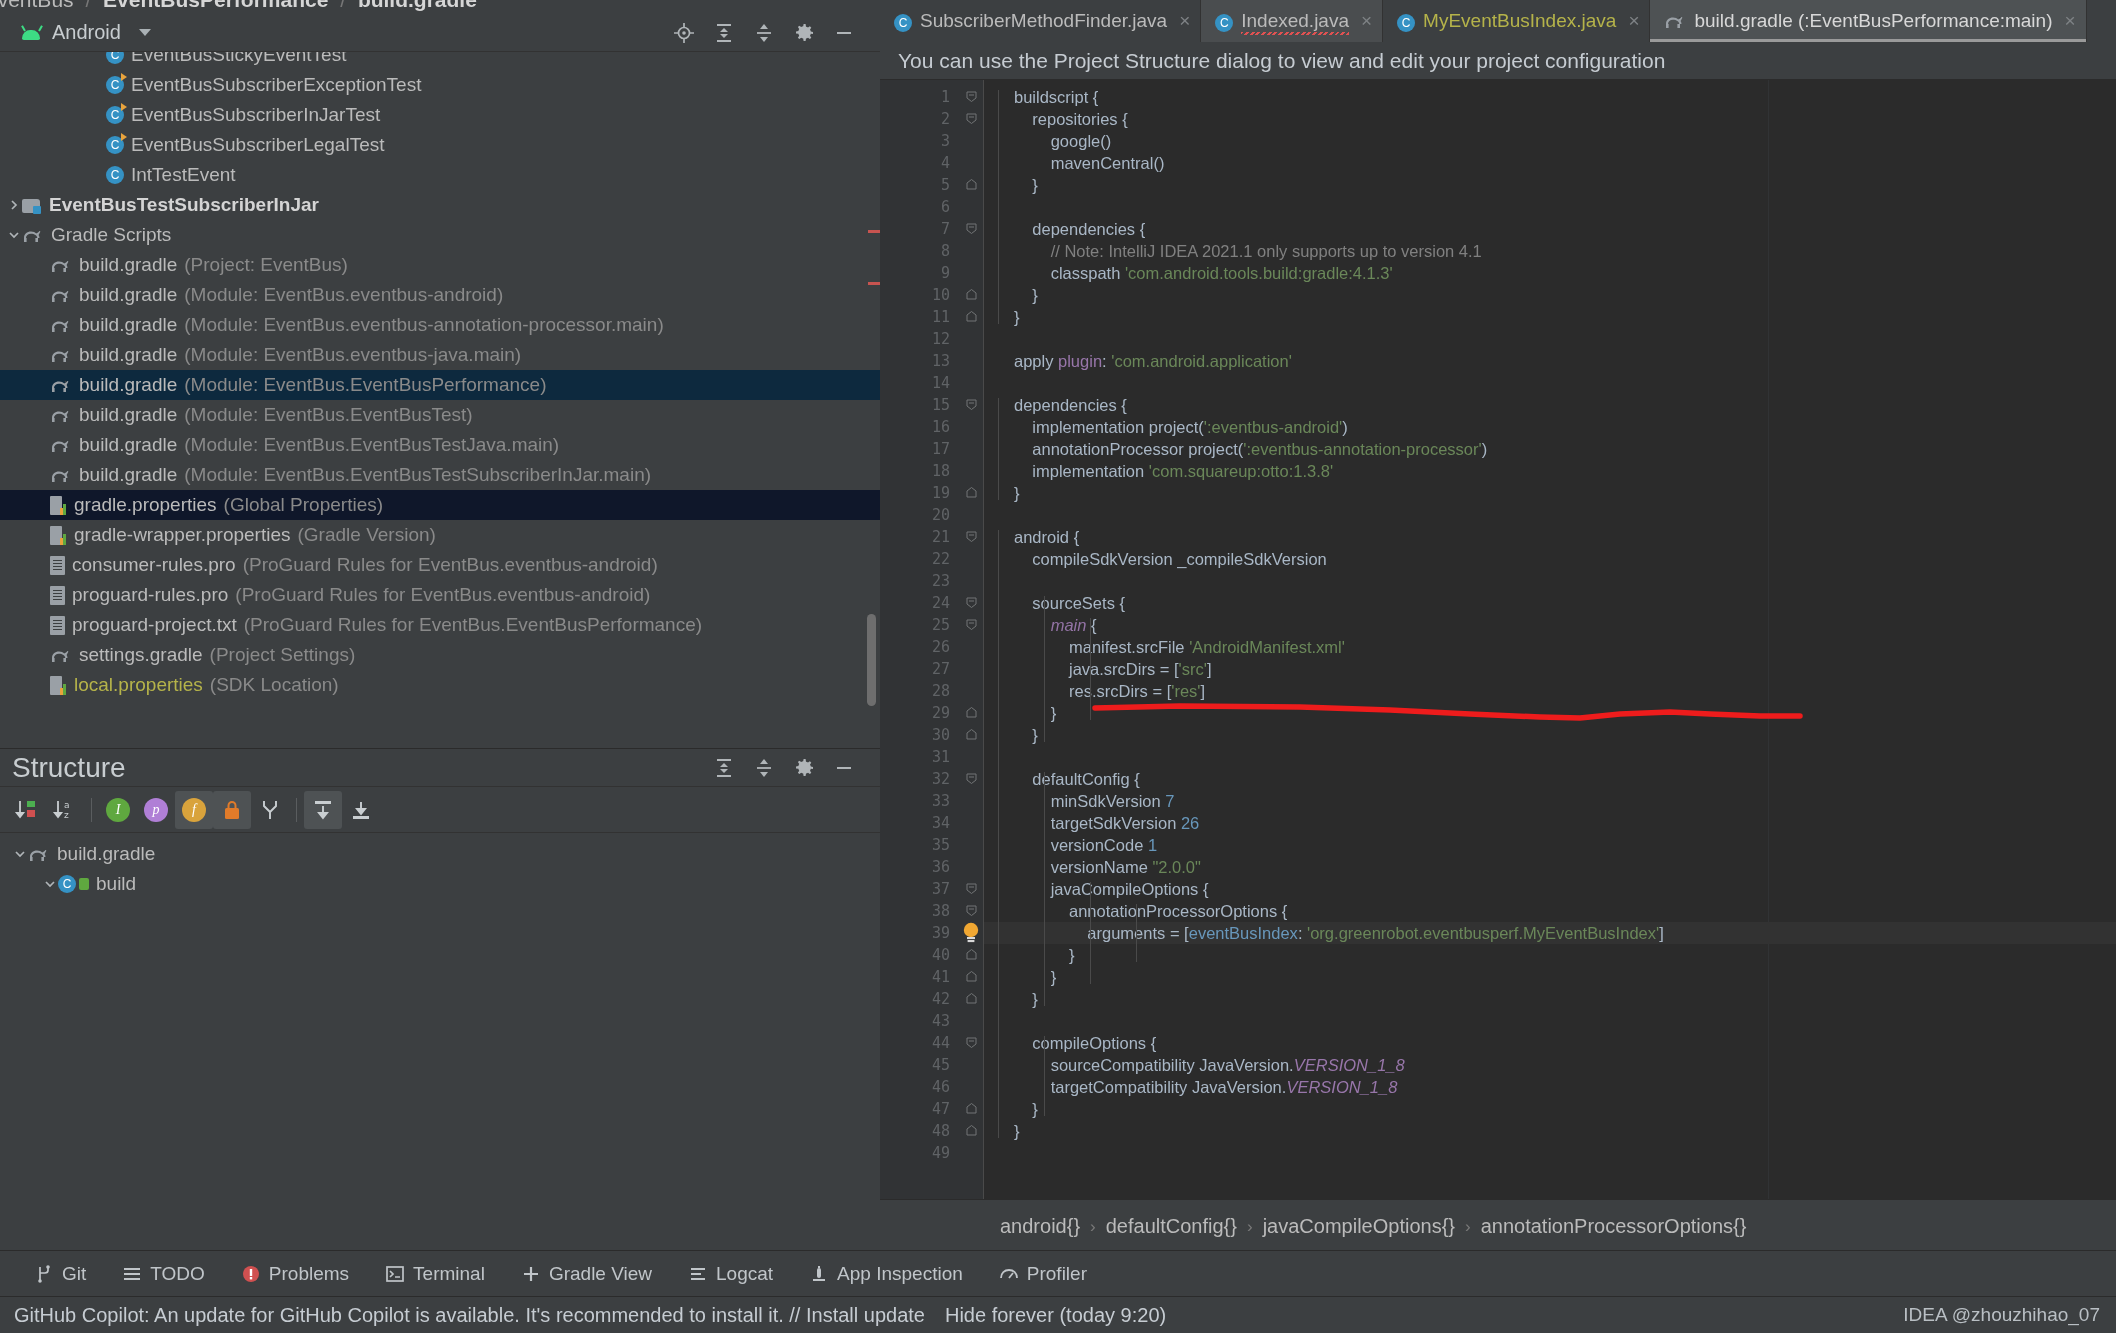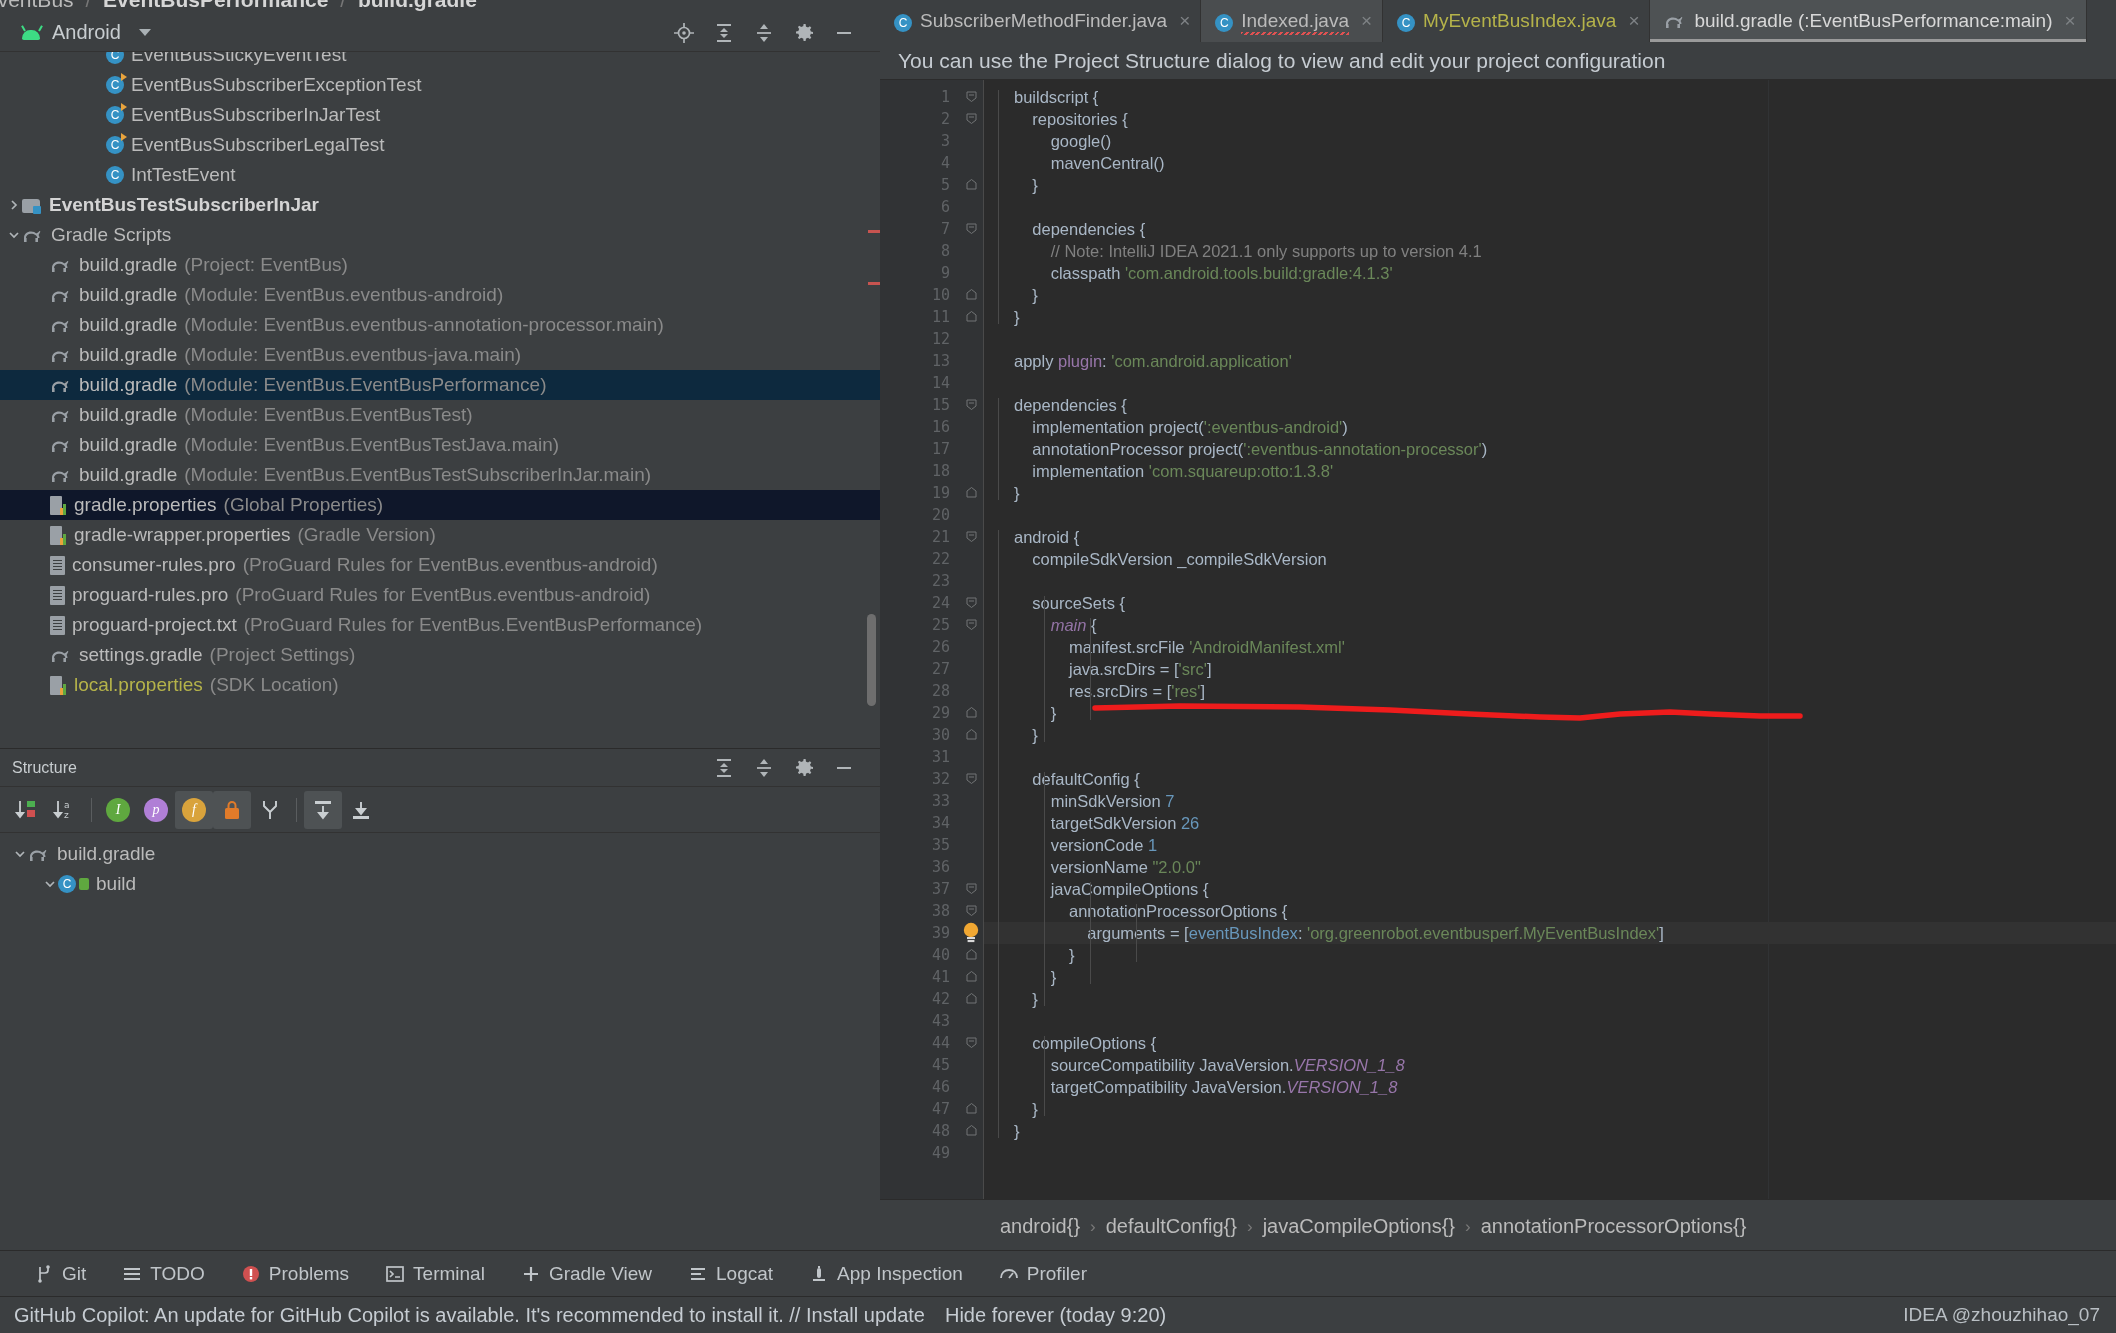--- a/index.html
+++ b/index.html
@@ -120,21 +120,21 @@
 
   
   #structure-panel {
     position: absolute; left: 0; top: 734px; width: 880px; height: 519px;
     background: #3c3f41; border-top: 1px solid #2b2b2b;
   }
   #structure-header {
     height: 38px; display: flex; align-items: center;
     border-bottom: 1px solid #323232;
   }
-  #structure-title { margin-left: 12px; font-size: 16px; color: #c8cdd0; }
+  #structure-title { margin-left: 12px; font-size: 28px; color: #c8cdd0; }
   #structure-toolbar {
     height: 46px; display: flex; align-items: center; gap: 0; padding-left: 8px;
     border-bottom: 1px solid #323232;
   }
   .st-btn {
     width: 38px; height: 38px; display: flex; align-items: center; justify-content: center;
     border-radius: 3px; position: relative;
   }
   .st-btn.active { background: #4e5254; }
   .st-sep { width: 1px; height: 24px; background: #5a5d5f; margin: 0 7px; }

